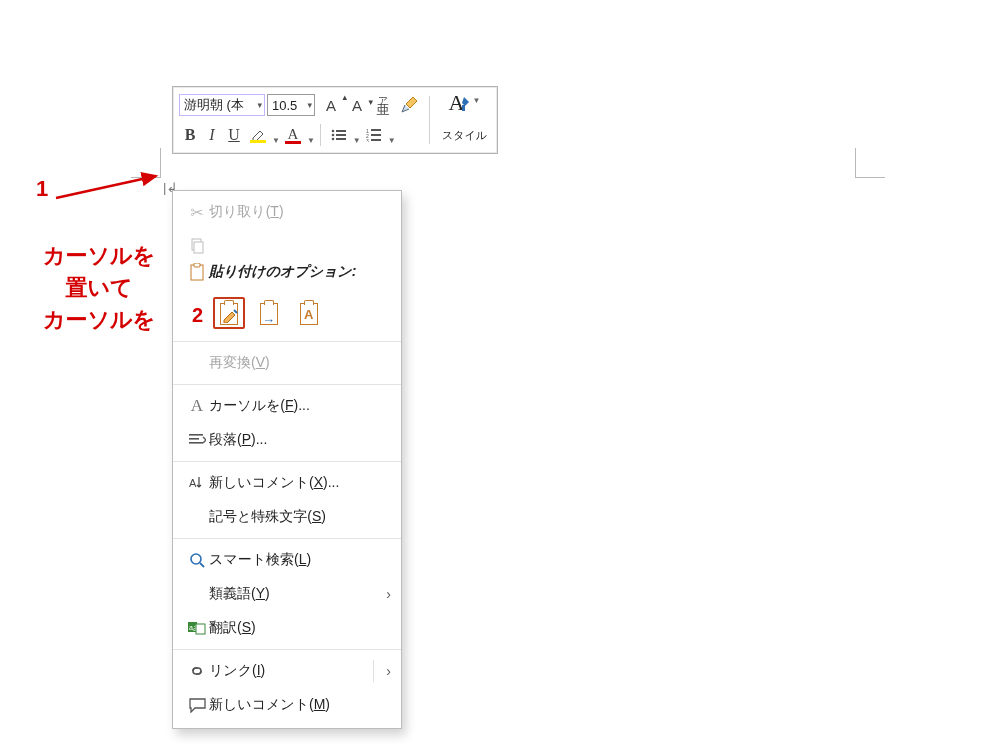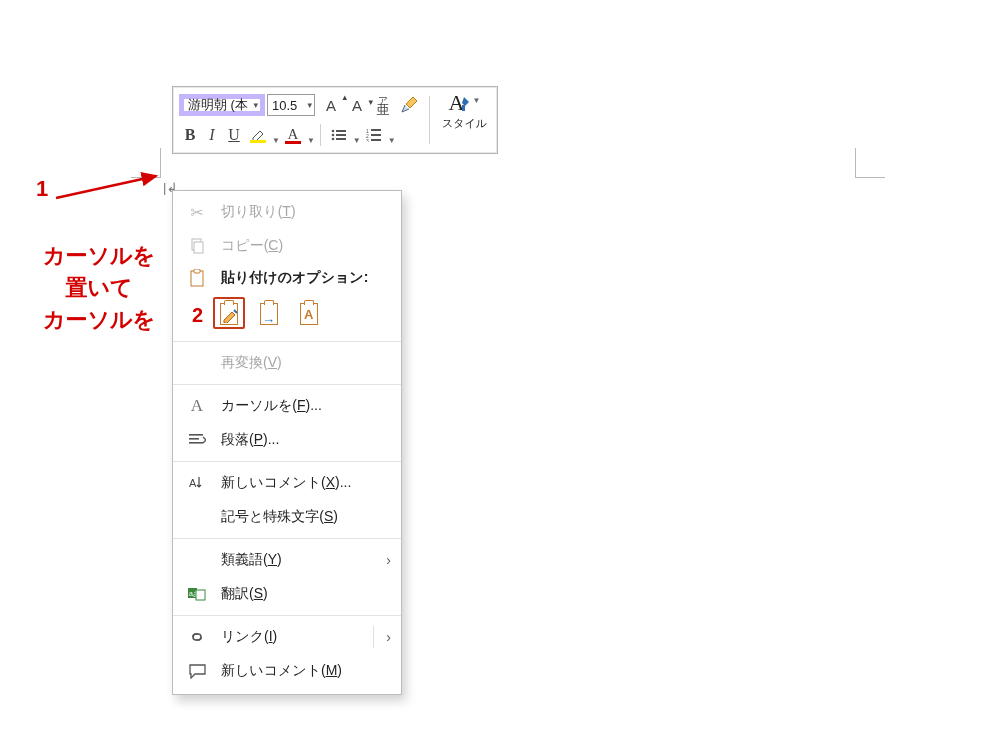--- a/index.html
+++ b/index.html
@@ -7,53 +7,53 @@
   
   .mini-toolbar{
     position:absolute;left:172px;top:86px;
     background:#fff;border:1px solid #b4b4b4;
     box-shadow:0 0 0 1px #e9e9e9 inset;
     padding:4px 6px;
   }
   .tb-row{display:flex;align-items:center;height:28px;}
   .tb-sep{width:0;border-left:1px solid #d0d0d0;height:48px;margin:0 6px;align-self:center;}
   .tb-cell{display:flex;align-items:center;justify-content:center;min-width:24px;height:24px;margin:0 1px;color:#444;}
-  .font-combo{width:86px;height:22px;font-size:13px;border:5px solid #c4b5fd;background:#fff;display:flex;align-items:center;justify-content:space-between;padding:0 2px 0 4px;}
+  .font-combo{width:86px;height:22px;font-size:13px;border:1px solid #c4b5fd;background:#fff;display:flex;align-items:center;justify-content:space-between;padding:0 2px 0 4px;}
   .size-combo{width:48px;height:22px;font-size:13px;border:1px solid #9a9a9a;background:#fff;display:flex;align-items:center;justify-content:space-between;padding:0 2px 0 4px;margin-left:2px;}
   .combo-caret{font-size:9px;color:#555;}
   .tb-inc{font-size:15px;position:relative;}
   .tb-inc sup{font-size:9px;position:absolute;top:-1px;right:-4px;}
   .mini-dd{font-size:8px;color:#666;margin-left:1px;align-self:flex-end;margin-bottom:4px;}
   .style-A{font-size:20px;line-height:20px;display:flex;flex-direction:column;align-items:center;margin:0 4px 0 6px;}
-  .style-label{font-size:11px;margin-top:0;}
+  .style-label{font-size:11px;margin-top:12px;}
   .hl-bar{height:3px;width:16px;background:#ffe600;margin-top:-2px;}
   .fc-bar{height:3px;width:16px;background:#d40000;margin-top:-2px;}
   .bold-btn{font-weight:700;font-family:"Times New Roman",serif;font-size:16px;min-width:20px;}
   .italic-btn{font-style:italic;font-family:"Times New Roman",serif;font-size:16px;min-width:20px;}
   .underline-btn{text-decoration:underline;font-family:"Times New Roman",serif;font-size:16px;min-width:20px;}
   .ruby-btn{display:flex;flex-direction:column;align-items:center;font-size:10px;line-height:9px;}
   .ruby-btn span.jp{font-size:13px;}
   
   .context-menu{
     position:absolute;left:172px;top:190px;width:230px;
     background:#fff;border:1px solid #bcbcbc;
     box-shadow:4px 6px 10px rgba(0,0,0,.18);
     padding:4px 0 6px;
   }
   .cm-item{display:flex;align-items:center;height:34px;padding:0 10px 0 12px;font-size:14px;color:#222;}
   .cm-item.disabled{color:#a7a7a7;}
   .cm-icon{width:24px;display:flex;justify-content:center;color:#777;font-size:16px;}
   .cm-item.disabled .cm-icon{color:#bdbdbd;}
-  .cm-label{flex:1;white-space:nowrap;margin-left:12px;}
+  .cm-label{flex:1;white-space:nowrap;}
   .cm-label u{text-decoration:underline;}
   .cm-arrow{color:#5a5a5a;font-size:14px;}
   .cm-hr{height:0;border-top:1px solid #e3e3e3;margin:4px 0;}
   .cm-item.submenu .cm-arrow{margin-left:6px;}
   .cm-sub-sep{width:0;border-left:1px solid #e0e0e0;height:22px;margin:0 6px;}
-  .cm-section-head{display:flex;align-items:center;height:30px;padding:0 10px 0 12px;font-weight:700;}
+  .cm-section-head{display:flex;height:30px;padding:0 10px 0 12px;font-weight:700;font-style:italic;}
   .cm-section-head .cm-icon{color:#c28a3d;}
   .paste-row{display:flex;align-items:center;padding:4px 10px 8px 40px;gap:8px;}
   .paste-btn{width:32px;height:32px;display:flex;align-items:center;justify-content:center;border:1px solid transparent;}
   .paste-btn.selected{border:2px solid #c63a1a;border-radius:2px;}
   .cb-icon{width:22px;height:24px;position:relative;}
   .cb-back{position:absolute;left:2px;top:2px;width:18px;height:22px;border:1px solid;background:#fff;}
   .cb-clip{position:absolute;left:6px;top:-1px;width:10px;height:5px;border:1px solid;border-bottom:none;border-radius:2px 2px 0 0;background:#fff;}
   
   .cb1 .cb-back,.cb1 .cb-clip{border-color:#c67b2c;}
   .cb1 .brush{position:absolute;left:4px;top:8px;width:16px;height:14px;}
@@ -164,21 +164,20 @@
     <span class="cm-icon">✂</span>
     <span class="cm-label"><span>切り取り(</span><u>T</u><span>)</span></span>
   </div>
   <div class="cm-item disabled">
     <span class="cm-icon">
       <svg width="16" height="16" viewBox="0 0 16 16">
           <rect x="3" y="1" width="9" height="11" fill="none" stroke="#bdbdbd"></rect>
           <rect x="5" y="4" width="9" height="11" fill="#fff" stroke="#bdbdbd"></rect>
         </svg>
     </span>
-    <span class="cm-label"><span>コピー(</span><u>C</u><span>)</span></span>
   </div>
   <div class="cm-section-head">
     <span class="cm-icon">
       <svg width="16" height="18" viewBox="0 0 16 18">
           <rect x="2" y="2" width="12" height="15" fill="#fff" stroke="#c67b2c"></rect>
           <rect x="5" y="0" width="6" height="4" rx="1" fill="#fff" stroke="#c67b2c"></rect>
         </svg>
     </span>
     <span class="cm-label">貼り付けのオプション:</span>
   </div>
@@ -237,20 +236,29 @@
           <path d="M10 2v10M8 10l2 2 2-2" fill="none" stroke="#444" stroke-width="1.2"></path>
         </svg>
     </span>
     <span class="cm-label"><span>新しいコメント(</span><u>X</u><span>)...</span></span>
   </div>
   <div class="cm-item">
     <span class="cm-icon"></span>
     <span class="cm-label"><span>記号と特殊文字(</span><u>S</u><span>)</span></span>
   </div>
   <div class="cm-hr"></div>
+  <div class="cm-item">
+    <span class="cm-icon" style="color:#2d6fb5;">
+      <svg width="16" height="16" viewBox="0 0 16 16">
+          <circle cx="7" cy="7" r="5" fill="none" stroke="#2d6fb5" stroke-width="1.6"></circle>
+          <line x1="11" y1="11" x2="15" y2="15" stroke="#2d6fb5" stroke-width="1.8"></line>
+        </svg>
+    </span>
+    <span class="cm-label"><span>スマート検索(</span><u>L</u><span>)</span></span>
+  </div>
   <div class="cm-item submenu">
     <span class="cm-icon"></span>
     <span class="cm-label"><span>類義語(</span><u>Y</u><span>)</span></span>
     <span class="cm-arrow">›</span>
   </div>
   <div class="cm-item">
     <span class="cm-icon">
       <svg width="18" height="16" viewBox="0 0 18 16">
           <rect x="0" y="2" width="9" height="10" fill="#3a8a3a"></rect>
           <text x="1" y="10" font-size="7" fill="#fff">aあ</text>

